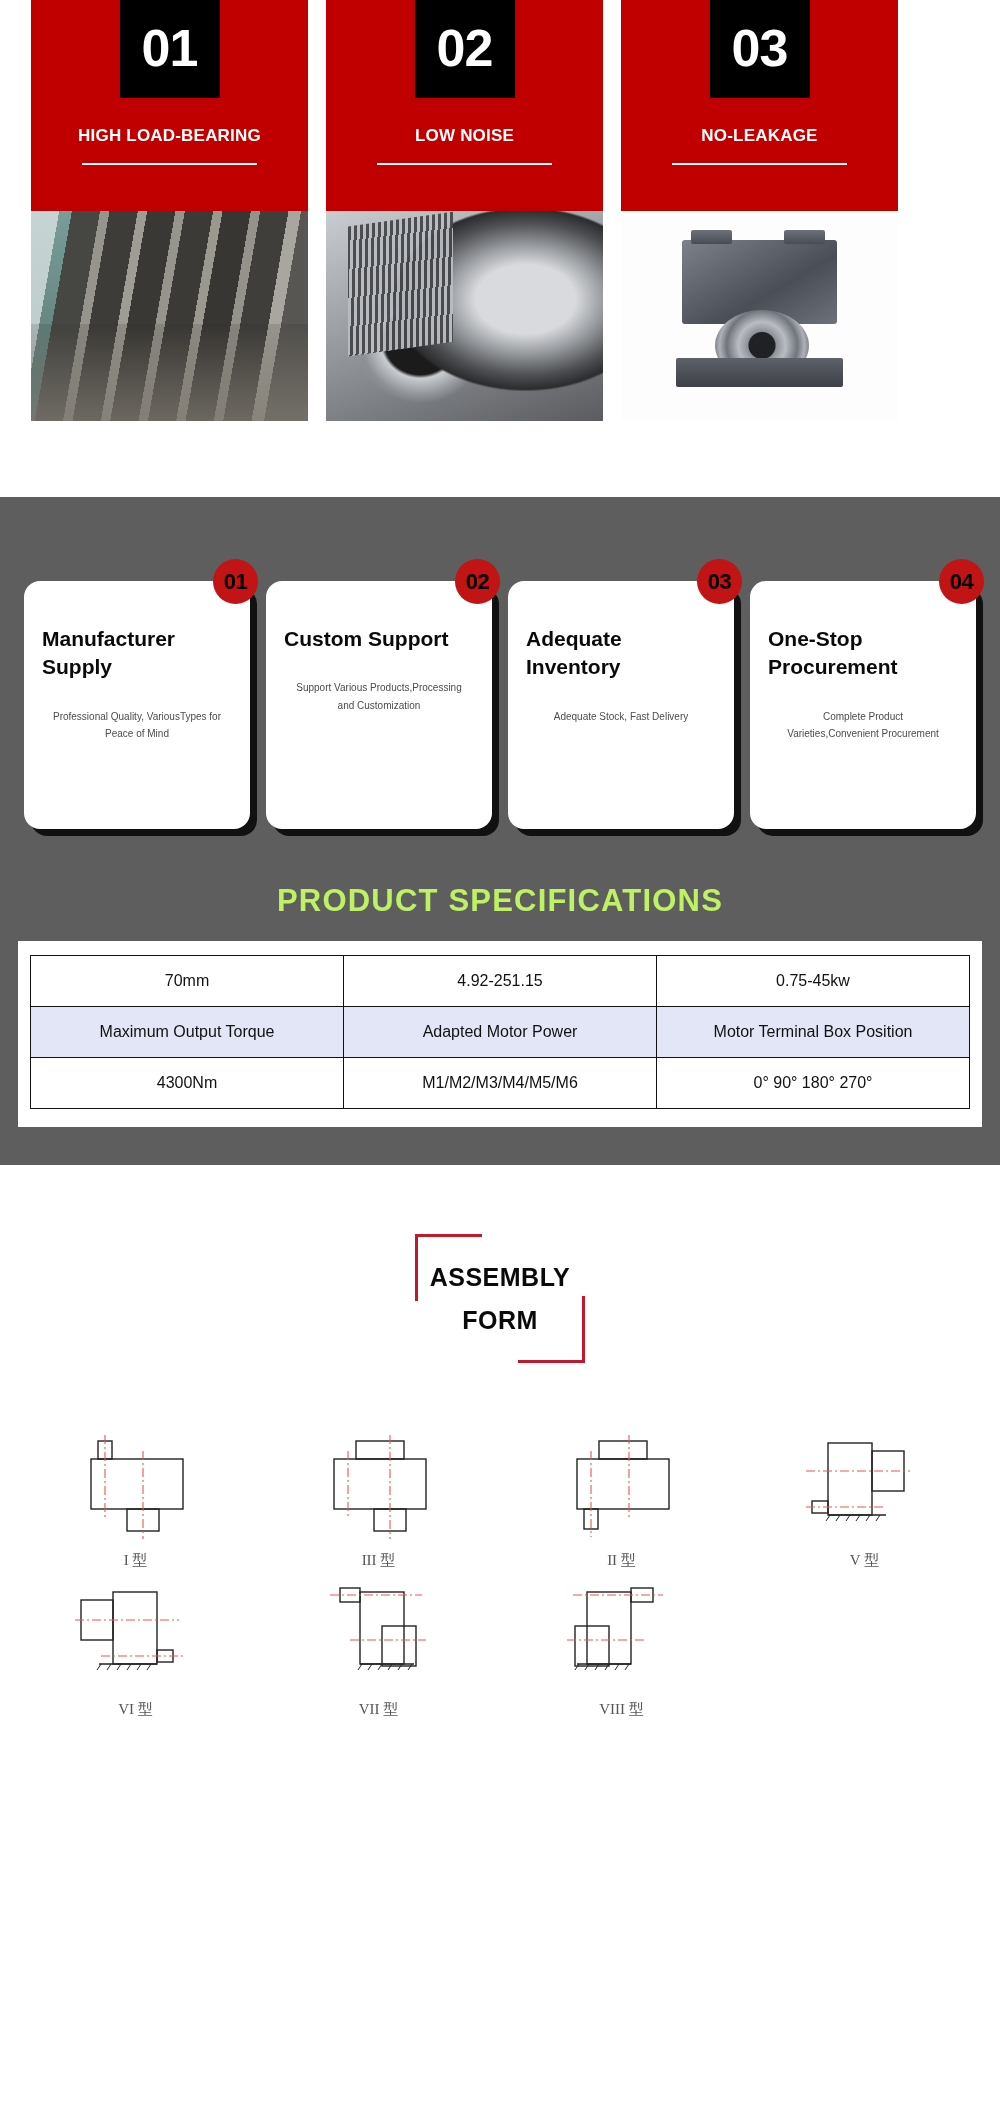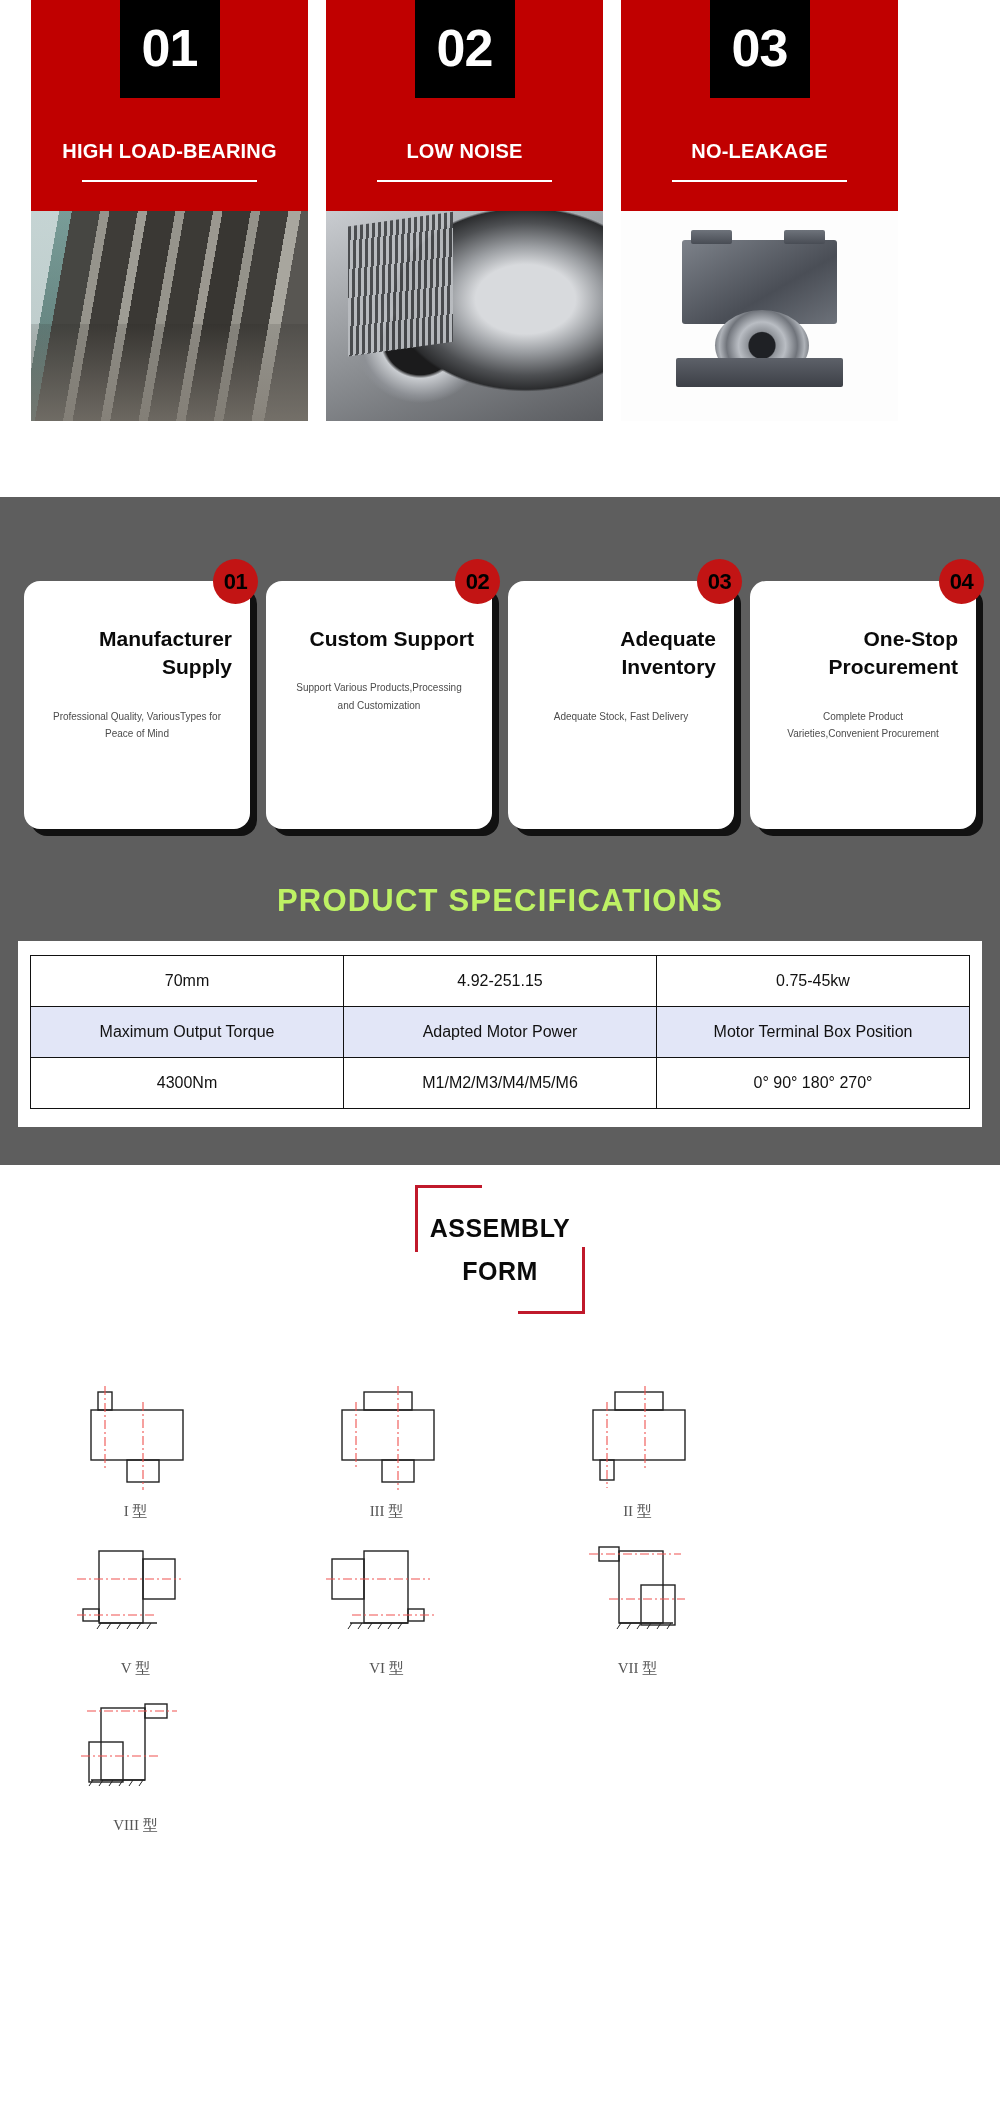--- a/index.html
+++ b/index.html
@@ -45,24 +45,24 @@
     width:100px;
     height:100px;
     display:flex;
     align-items:center;
     justify-content:center;
     letter-spacing:-1px;
     margin-top:-2px;
   }
   .hero-title{
     color:#ffffff;
-    font-size:20px;
+    font-size:17px;
     font-weight:bold;
     letter-spacing:0.2px;
-    margin-top:42px;
+    margin-top:28px;
     text-align:center;
   }
   .hero-rule{
     width:175px;
     height:2px;
     background:#ffffff;
     margin-top:17px;
   }
   .hero-img{
     height:210px;
@@ -156,21 +156,21 @@
     color:#000000;
     font-size:22px;
     font-weight:bold;
     display:flex;align-items:center;justify-content:center;
     letter-spacing:-.5px;
   }
   .card-title{
     font-size:21px;
     font-weight:bold;
     color:#0a0a0a;
-    text-align:right;
+    text-align:left;
     line-height:1.35;
     margin:0 0 26px 0;
   }
   .card-desc{
     font-size:10px;
     color:#4c4c4c;
     text-align:center;
     line-height:1.75;
     margin:8px;
   }
@@ -206,21 +206,21 @@
   }
   table.spec td.hd{
     background:#e2e6f7;
   }
   .grey-tail{height:38px;}
 
   
   .assembly{
     background:#ffffff;
     width:1000px;
-    padding-top:20px;
+    padding-top:69px;
     box-sizing:border-box;
   }
   .af-title-wrap{
     position:relative;
     width:170px;
     margin:0 auto;
     padding:22px 0;
   }
   .af-title-wrap:before,
   .af-title-wrap:after{
@@ -245,21 +245,20 @@
     color:#0a0a0a;
     line-height:1.7;
     letter-spacing:.5px;
     margin:0;
   }
   .diagrams{
     display:flex;
     flex-wrap:wrap;
     padding:58px 14px 34px 14px;
     box-sizing:border-box;
-    gap:8px;
   }
   .dg{
     width:25%;
     box-sizing:border-box;
     text-align:center;
   }
   .dg svg{display:block;margin:0 auto;}
   .dg-label{
     font-family:"Liberation Serif", serif;
     font-size:15px;

